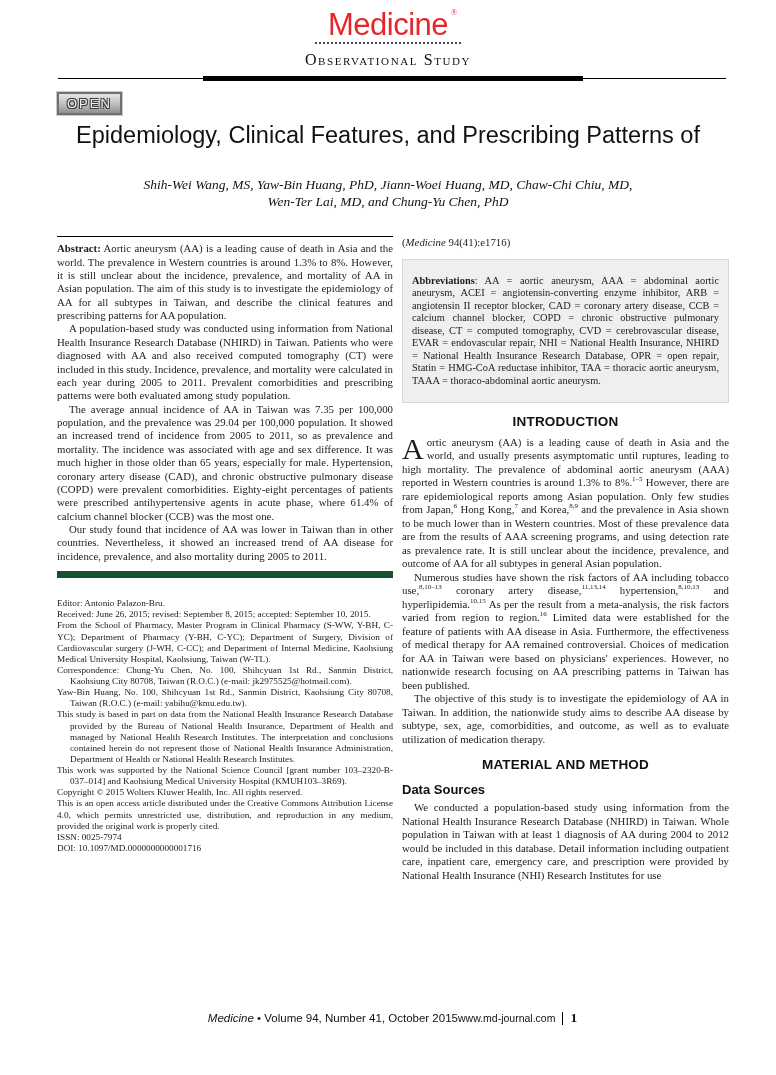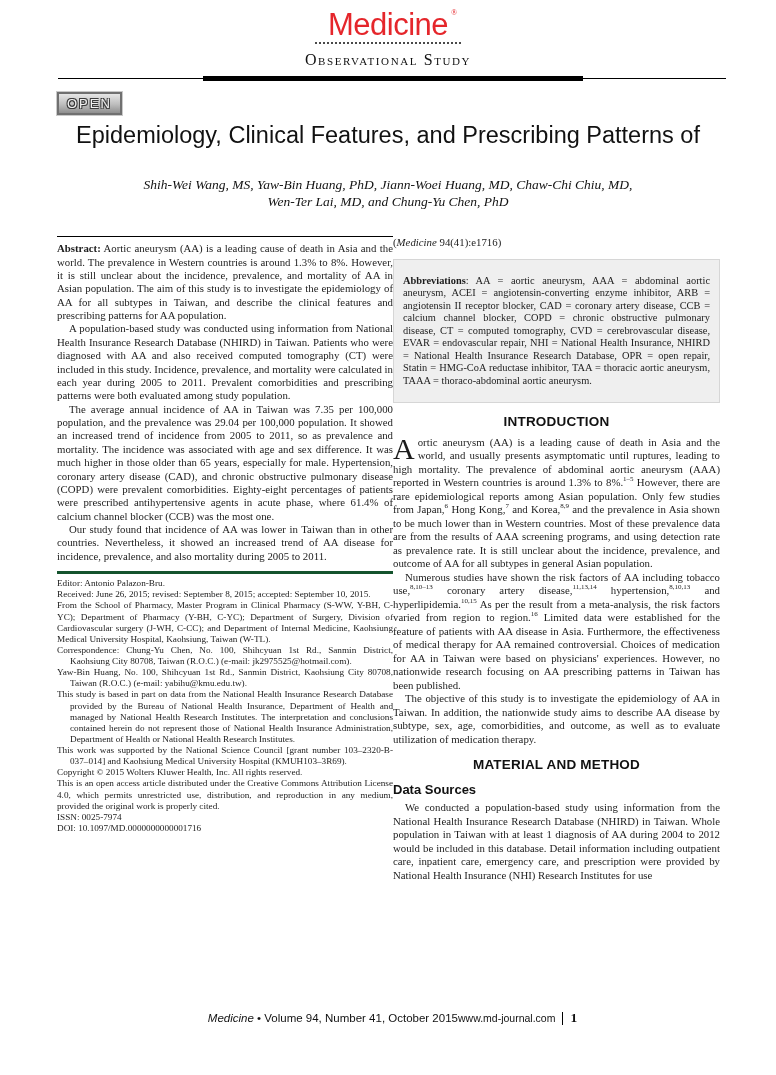--- a/index.html
+++ b/index.html
@@ -29,28 +29,28 @@
     font-size:13px; letter-spacing:2px; color:#f2f2f2; padding:2px 8px;
     text-shadow:-1px -1px 0 #3a3a3a, 1px -1px 0 #3a3a3a, -1px 1px 0 #3a3a3a, 1px 1px 0 #3a3a3a;
     background:linear-gradient(180deg,#e6e6e6 0%, #bdbdbd 55%, #8f8f8f 100%);
     border:2px solid #707070; box-shadow:0 0 0 1px #c9c9c9;
   }
   .title {
     text-align:center; font-family:"Liberation Sans", sans-serif;
     font-size:23.5px; line-height:1.13; color:#111; margin-top:7px; font-weight:400;
   }
   .authors { text-align:center; font-style:italic; font-size:13.5px; line-height:1.32; margin-top:27px; color:#111; }
-  .columns { display:flex; margin:25px 48px 0 57px; text-align:justify; }
+  .columns { display:flex; gap:9px; margin:25px 48px 0 57px; text-align:justify; }
   .col-left  { width:336px; flex:none; font-size:10.8px; line-height:1.24; }
   .col-right { width:327px; flex:none; font-size:10.8px; line-height:1.25; }
   .abs { border-top:1px solid #000; padding-top:5px; }
   .abs p { margin:0; }
   .abs p.ind { text-indent:12px; }
   .bold { font-weight:bold; }
-  .fnblock { border-top:3px solid #14532d; margin-top:8px; padding-top:4px; font-size:9.2px; line-height:1.21; }
+  .fnblock { border-top:7px solid #14532d; margin-top:8px; padding-top:20px; font-size:9.2px; line-height:1.21; }
   .fn { margin:0; }
   .fn.hang { padding-left:13px; text-indent:-13px; }
   .jref { margin-bottom:9px; }
   .it { font-style:italic; }
   .abbrev {
     background:#efefef; border:1px solid #d6d6d6; padding:15px 9px;
     font-size:10.4px; line-height:1.2;
   }
   .h1 {
     font-family:"Liberation Sans", sans-serif; font-weight:bold; font-size:13.5px;

